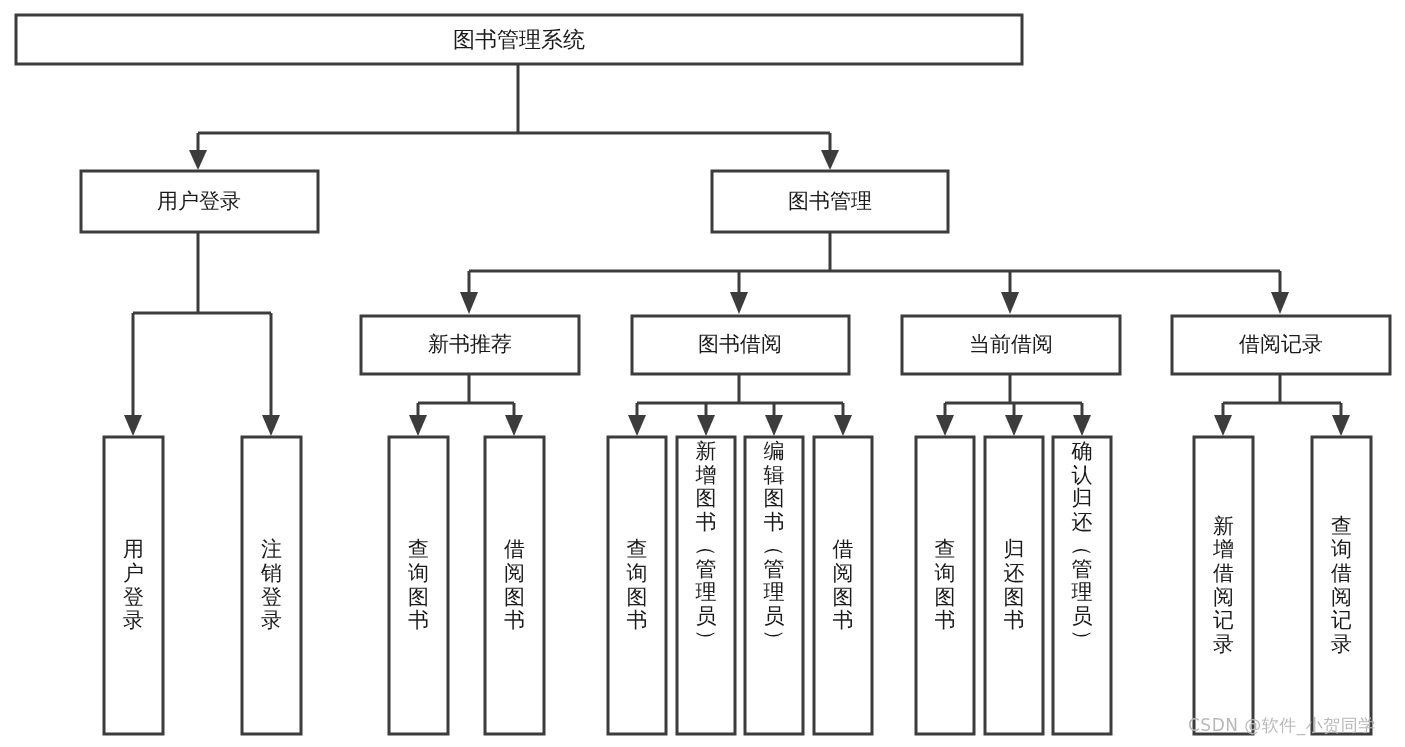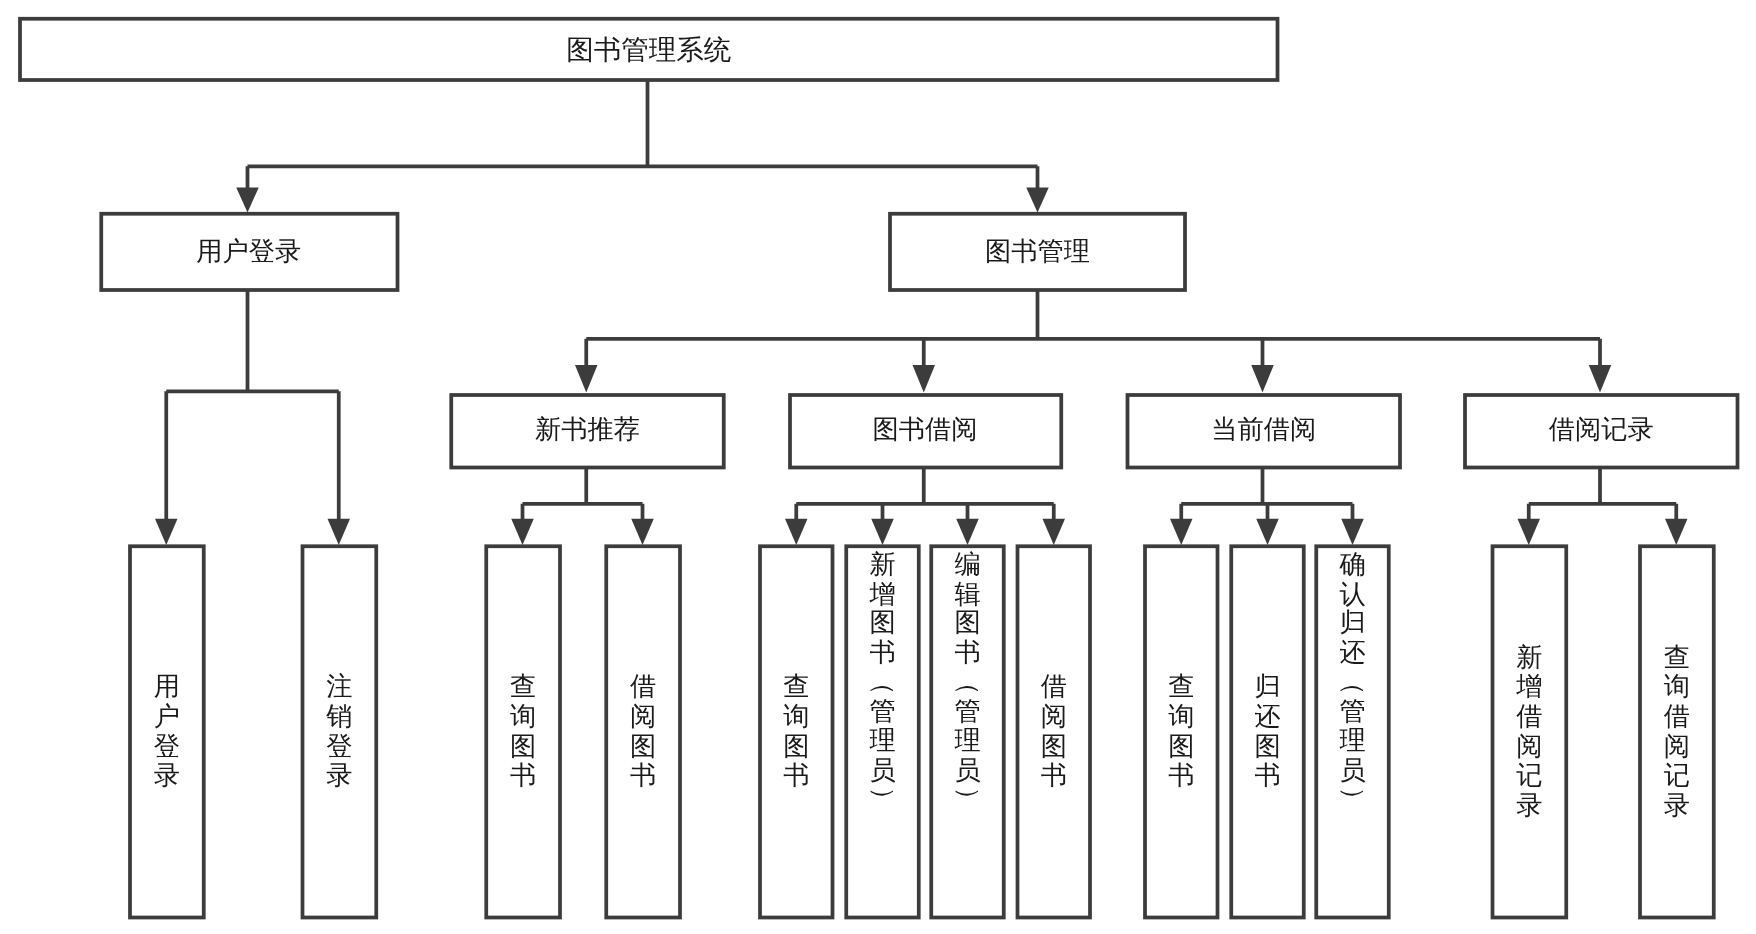--- a/index.html
+++ b/index.html
@@ -297,13 +297,14 @@
     </div>
   <div class="vlabel" style="left:1312px; top:437px; width:59px; height:297px;">
       <span class="ch">查</span>
       <span class="ch">询</span>
       <span class="ch">借</span>
       <span class="ch">阅</span>
       <span class="ch">记</span>
       <span class="ch">录</span>
     </div>
 
+  <div class="watermark">CSDN @软件_小贺同学</div>
 </div>
 
 </body></html>

